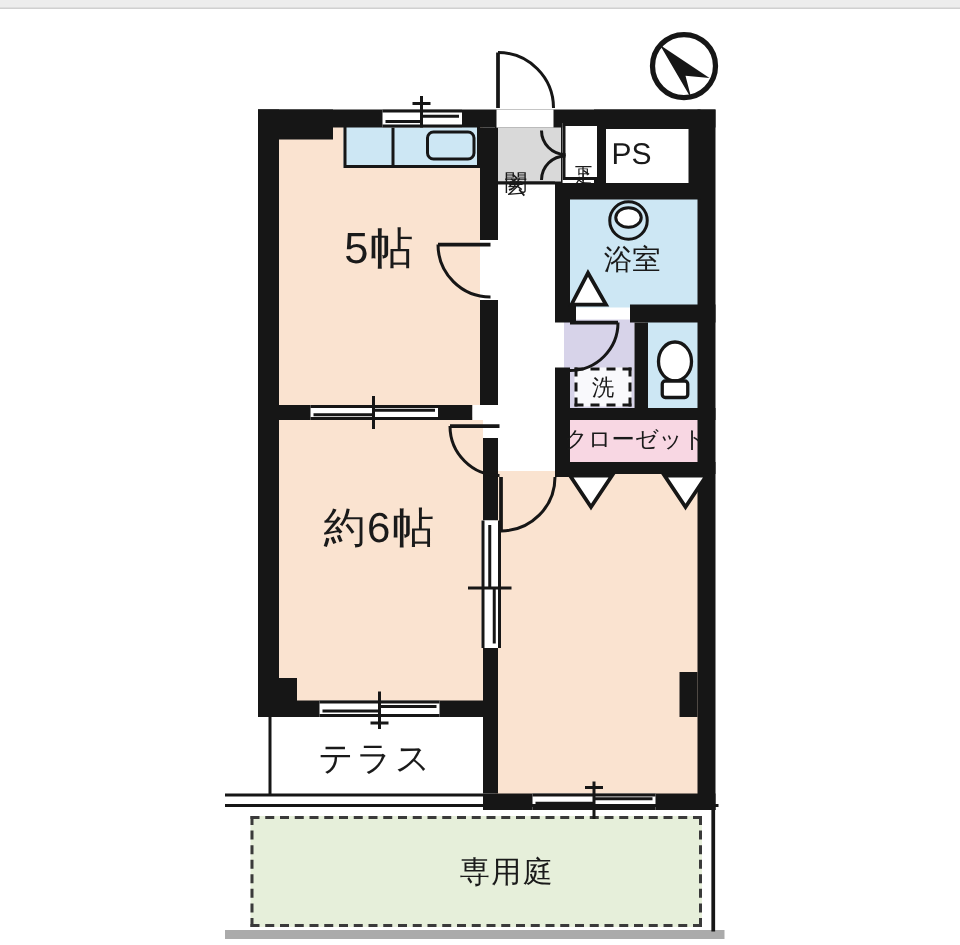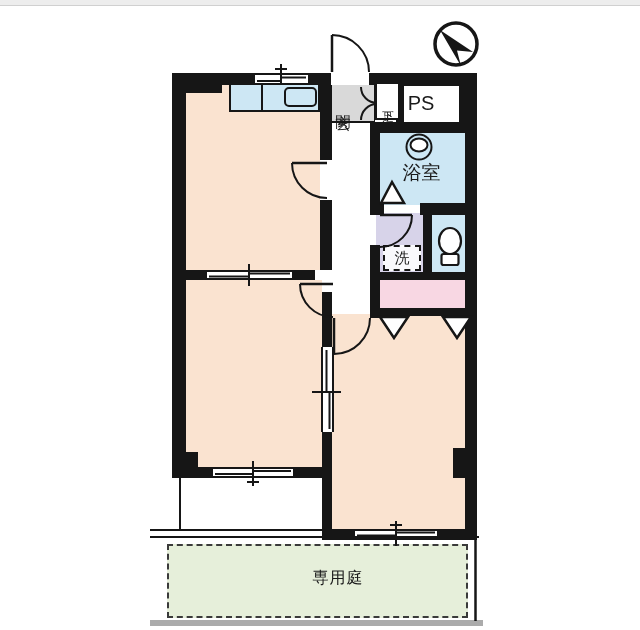--- a/index.html
+++ b/index.html
@@ -125,24 +125,28 @@
     <path d="M150,537 L479,537" stroke-width="2"></path>
     <path d="M475.5,537 L475.5,621" stroke-width="2.5"></path>
 
     <g>
       <circle cx="456" cy="44" r="21" fill="#ffffff" stroke-width="3.5"></circle>
       <path d="M440,30 L473,52 L457,50.5 L461,66 Z" fill="#161616" stroke="none"></path>
     </g>
   </svg>
 
   <div class="lbl roomlabel" style="left:184px;top:146px;width:138px;">
+    <div>5帖</div>
   </div>
   <div class="lbl roomlabel" style="left:184px;top:332px;width:138px;font-size:28px;">
+    <div>約6帖</div>
   </div>
   <div class="lbl roomlabel" style="left:330px;top:394px;width:137px;font-size:28px;">
   </div>
   <div class="lbl vtext" style="left:334px;top:87px;width:18px;height:32px;font-size:15px;line-height:18px;">玄関</div>
   <div class="lbl vtext" style="left:381px;top:88px;width:13px;height:28px;font-size:11.5px;line-height:13px;">下足</div>
   <div class="lbl" style="left:404px;top:92px;width:34px;font-size:20px;">PS</div>
   <div class="lbl" style="left:376px;top:160px;width:91px;font-size:19px;">浴室</div>
   <div class="lbl" style="left:383px;top:249px;width:38px;font-size:15px;">洗</div>
-  <div class="lbl" style="left:167px;top:568px;width:342px;font-size:16px;letter-spacing:1px;">専用庭</div>
+  <div class="lbl" style="left:376px;top:283px;width:91px;font-size:15.5px;">クローゼット</div>
+  <div class="lbl" style="left:179px;top:490px;width:143px;font-size:23px;letter-spacing:2px;">テラス</div>
+  <div class="lbl" style="left:167px;top:568px;width:342px;font-size:20px;letter-spacing:1px;">専用庭</div>
 </div>
 
 </body></html>

